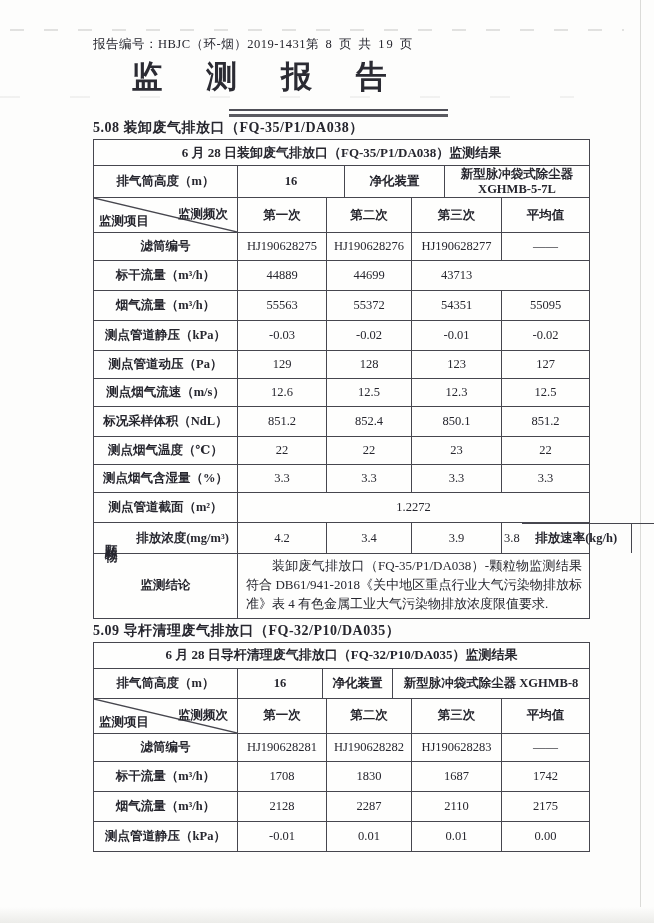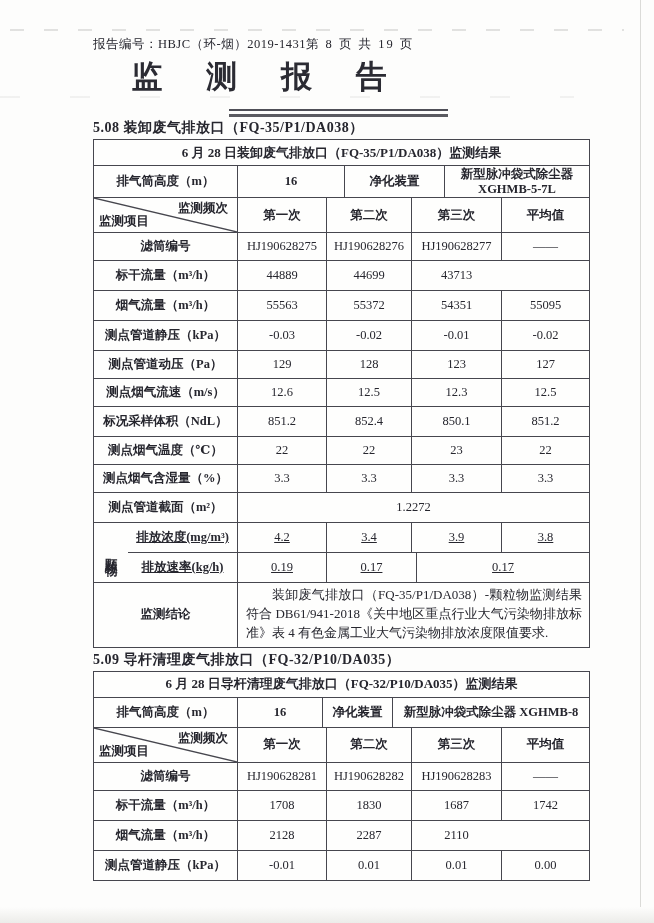--- a/index.html
+++ b/index.html
@@ -53,26 +53,26 @@
   .r-title .tc{font-size:13px;}
   .r-info{min-height:31px;}
   .r-info .tc{line-height:1.15;}
   .r-diag{min-height:34px;}
   .r-data{min-height:27px;}
   .r-data2{min-height:29px;}
   .r-concl{min-height:52px;}
   
   .diag-cell{position:relative;padding:0;}
   .diag-cell svg{position:absolute;inset:0;width:100%;height:100%;}
-  .diag-top{position:absolute;top:2px;right:9px;font-weight:bold;font-size:12.5px;margin-left:40px;}
+  .diag-top{position:absolute;top:8px;right:9px;font-weight:bold;font-size:12.5px;margin-left:40px;}
   .diag-bottom{position:absolute;bottom:2px;left:5px;font-weight:bold;font-size:12.5px;}
   
   .pm-side{width:34px;flex:none;}
   .pm-vert{writing-mode:vertical-lr;letter-spacing:3px;font-weight:bold;font-size:12.5px;line-height:1;}
-  .pm-body{flex:1;display:flex;flex-direction:column;min-width:0;text-decoration:underline;}
+  .pm-body{flex:1;display:flex;flex-direction:row;min-width:0;}
   .pm-row{display:flex;min-height:29px;align-items:stretch;}
   .pm-row + .pm-row{border-top:1.4px solid #46464e;}
   .pm-label{width:109px;flex:none;border-left:none;}
   
   .concl-text{flex:1;text-align:justify;padding:3px 7px 4px 8px;font-size:13px;
     line-height:1.45;text-indent:2em;align-items:flex-start;display:block;}
 </style>
 </head>
 <body>
 
@@ -254,20 +254,21 @@
       <div class="tc w-d1">1708</div>
       <div class="tc w-d2">1830</div>
       <div class="tc w-d3">1687</div>
       <div class="tc w-d4">1742</div>
     </div>
     <div class="trow r-data2">
       <div class="tc w-label bold">烟气流量（m³/h）</div>
       <div class="tc w-d1">2128</div>
       <div class="tc w-d2">2287</div>
       <div class="tc w-d3">2110</div>
+      <div class="tc w-d4">2175</div>
     </div>
     <div class="trow r-data2">
       <div class="tc w-label bold">测点管道静压（kPa）</div>
       <div class="tc w-d1">-0.01</div>
       <div class="tc w-d2">0.01</div>
       <div class="tc w-d3">0.01</div>
       <div class="tc w-d4">0.00</div>
     </div>
   </div>
 

